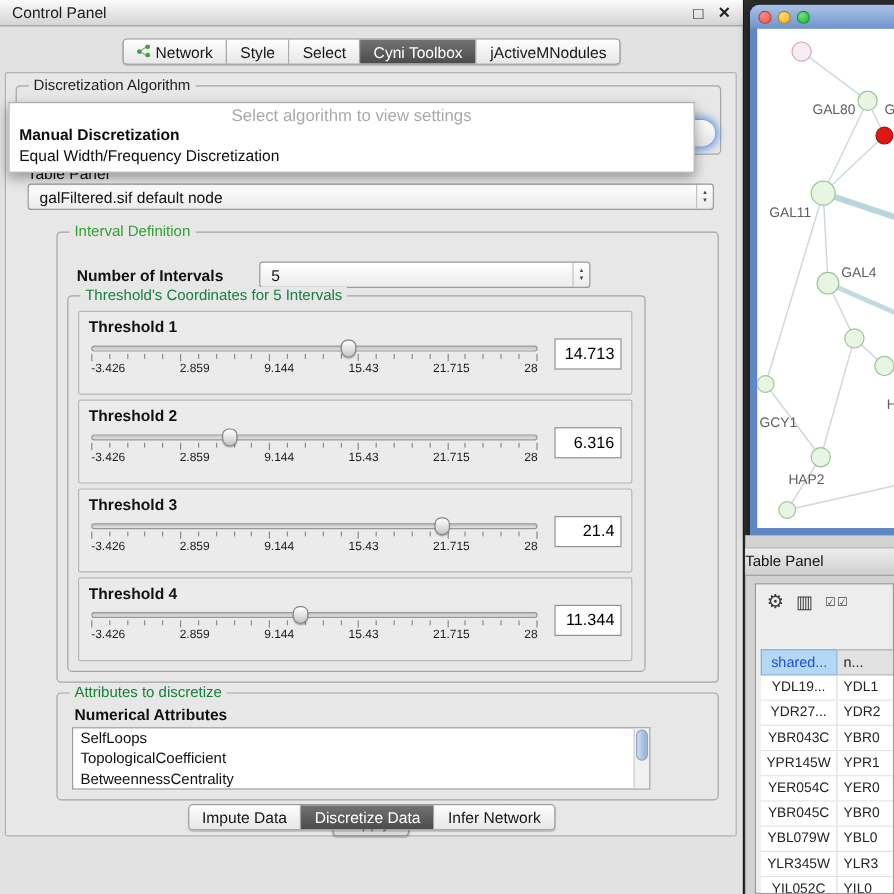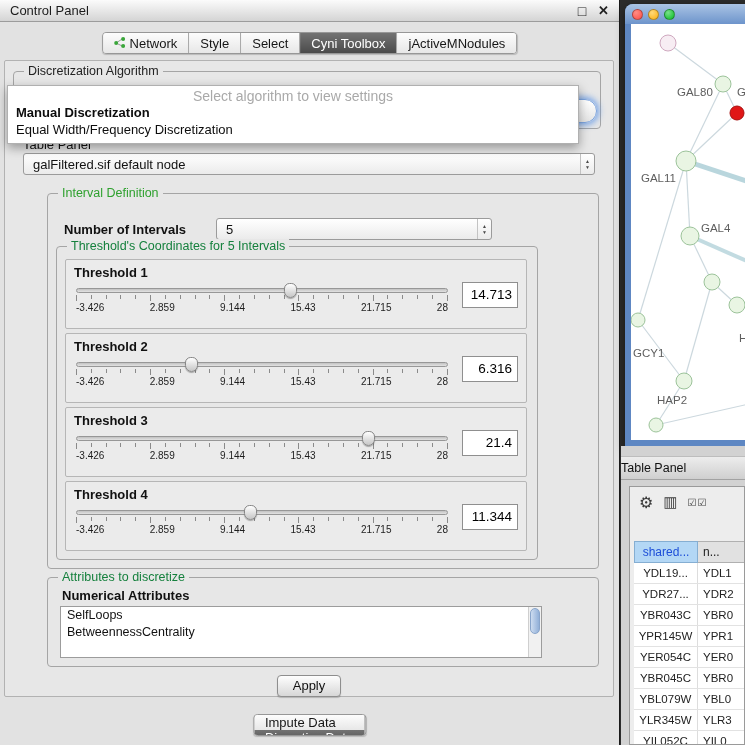--- a/index.html
+++ b/index.html
@@ -12,21 +12,21 @@
   .titlebar { height:22px; background:linear-gradient(#fbfbfb,#d4d4d4);
               border-bottom:1px solid #9c9c9c; display:flex; align-items:center;
               padding:0 10px; font-size:13px; color:#1c1c1c; }
   .titlebar .title { margin-right:auto; }
   .win-btn { margin-left:12px; font-size:13px; color:#222; cursor:default; }
   .win-btn.sq { font-size:14px; }
 
   .seg-tabs { position:absolute; display:flex; height:22px; border:1px solid #979797;
               border-radius:4px; overflow:hidden; box-shadow:0 1px 1px rgba(0,0,0,.18); }
   .seg-tabs.top { top:32px; left:50%; transform:translateX(-50%); }
-  .seg-tabs.bottom { top:714px; left:50%; transform:translateX(-50%);flex-direction:column; }
+  .seg-tabs.bottom { top:670px; left:50%; transform:translateX(-50%); }
   .tab { display:flex; align-items:center; gap:5px; padding:0 11px; font-size:13px;
          color:#161616; background:linear-gradient(#fdfdfd,#e7e7e7);
          border-right:1px solid #a3a3a3; white-space:nowrap; }
   .tab:last-child { border-right:none; }
   .tab.selected { background:linear-gradient(#737373,#4b4b4b); color:#fff; }
 
   .panel-body { position:absolute; left:4px; top:60px; width:610px; height:637px;
                 border:1px solid #b2b2b2; border-radius:2px; background:#e7e7e7;padding-left:25px; }
 
   .group { position:absolute; border:1px solid #a5a5a5; border-radius:4px; }
@@ -397,20 +397,21 @@
           <div class="valbox">11.344</div>
         </div>
       </div>
     </div>
 
     <div class="group attributes-group">
       <span class="group-title gt-blue">Attributes to discretize</span>
       <span class="lbl bold" style="left:14px; top:10px;">Numerical Attributes</span>
       <div class="listbox">
         <div class="li">SelfLoops</div>
+        <div class="li">TopologicalCoefficient</div>
         <div class="li">BetweennessCentrality</div>
         <div class="vscroll">
           <div class="vthumb"></div>
         </div>
       </div>
     </div>
 
     <div class="apply-btn">Apply</div>
   </div>
 

